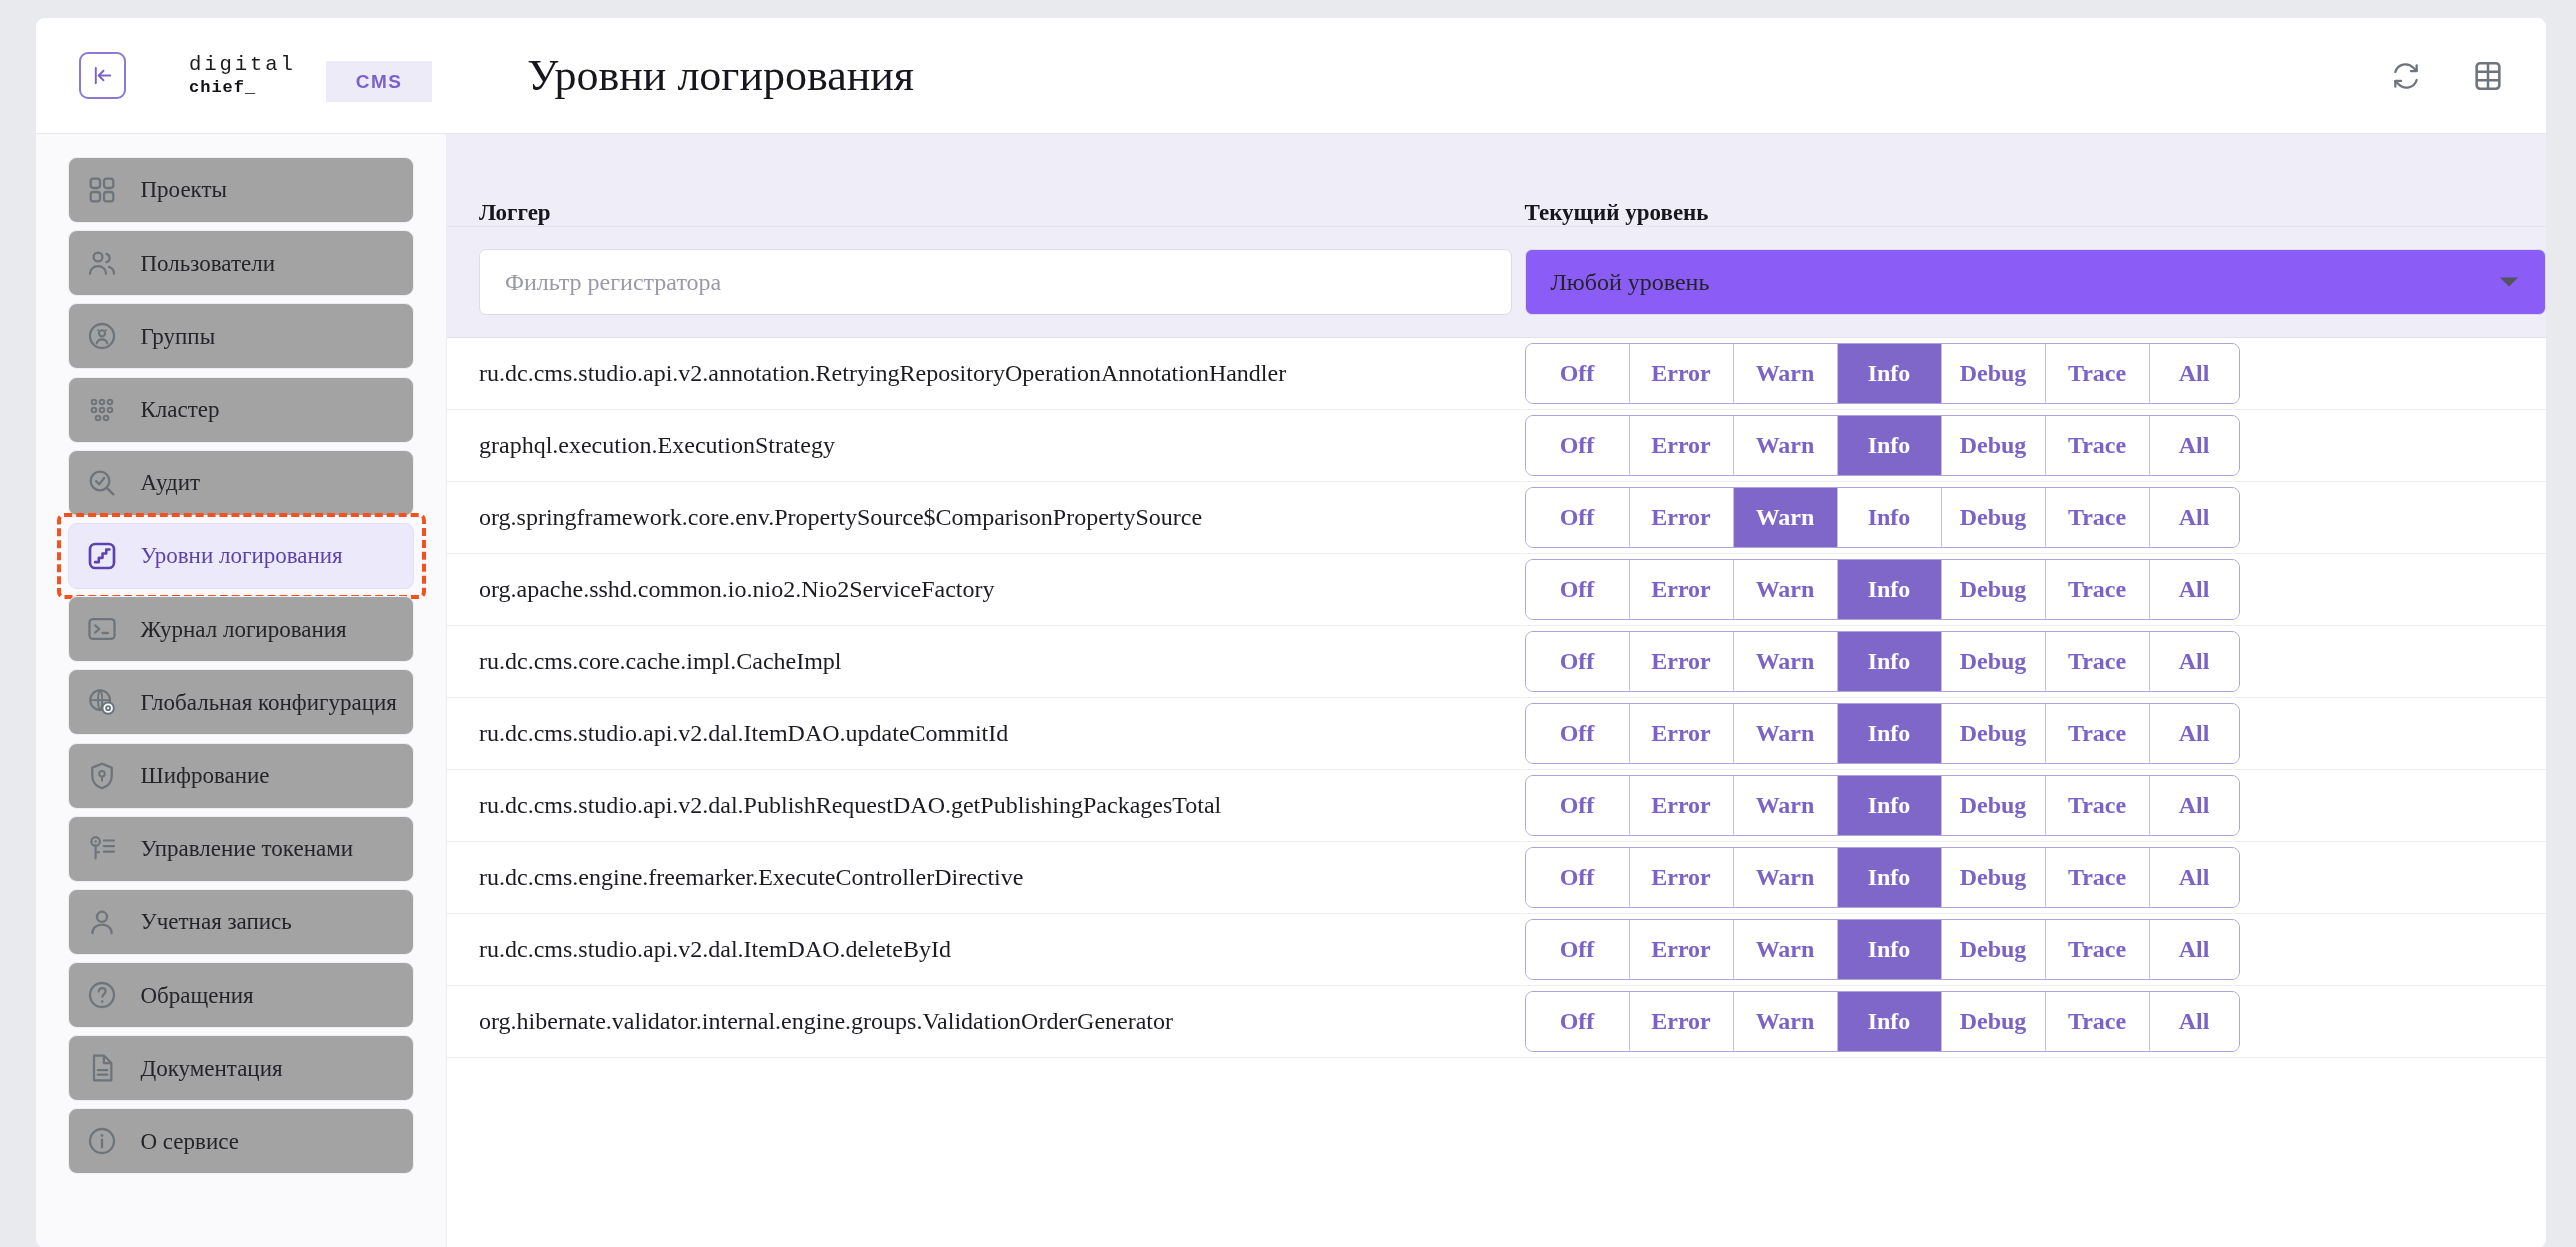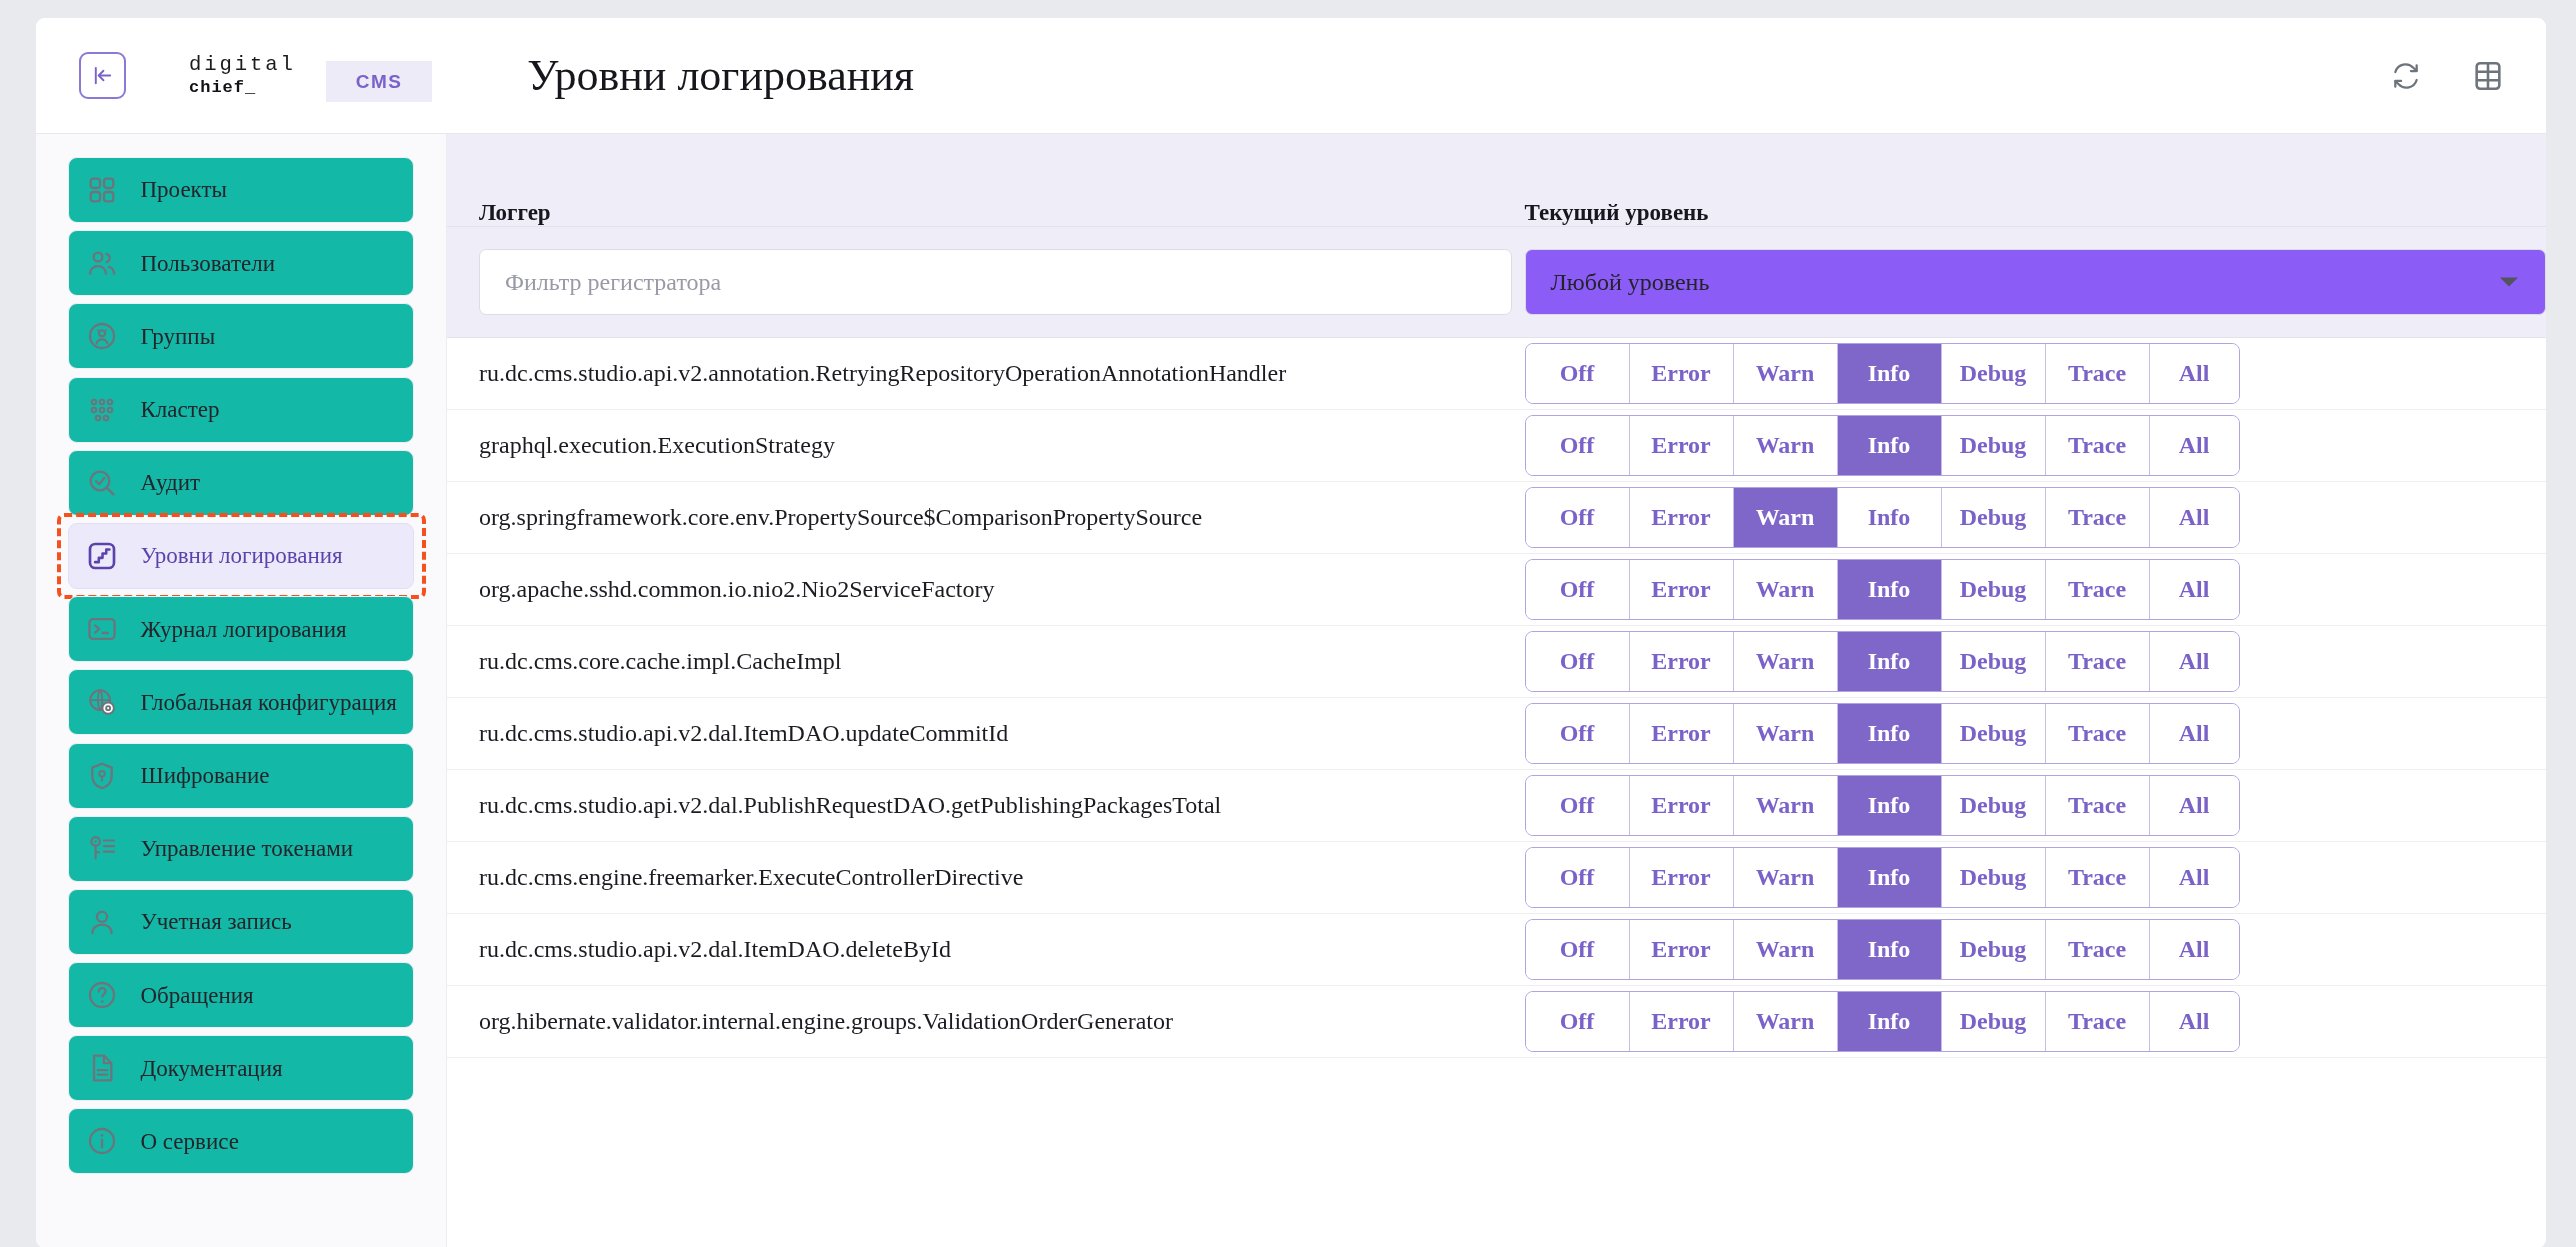--- a/index.html
+++ b/index.html
@@ -92,21 +92,21 @@
   .nav-item {
     position: relative;
     display: flex;
     align-items: center;
     gap: 21.5px;
     min-height: 66px;
     padding: 9px 16px;
     margin-bottom: 7.2px;
     border: 0.9px solid #eeeef3;
     border-radius: 9px;
-    background: #14b8a6;
+    background: #a3a3a3;
     cursor: pointer;
     font-size: 23px;
     color: #24242b;
     line-height: 1.18;
   }
   .nav-item .nv-ico { flex: 0 0 34px; width: 34px; height: 34px; display:flex; align-items:center; justify-content:center; }
   .nav-item.active {
     background: #eceafa;
     border-color: #e2def5;
     color: #5e46ad;

